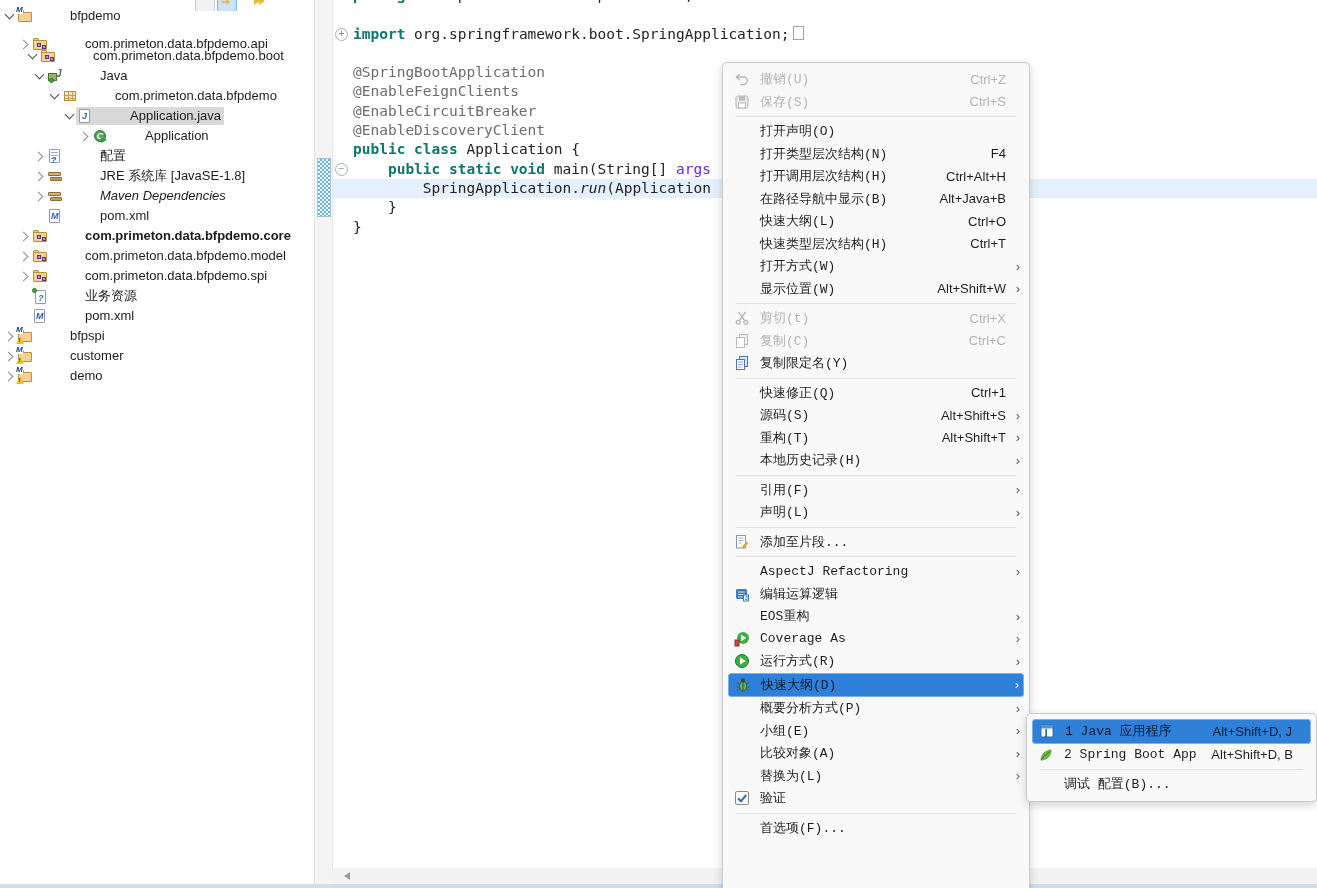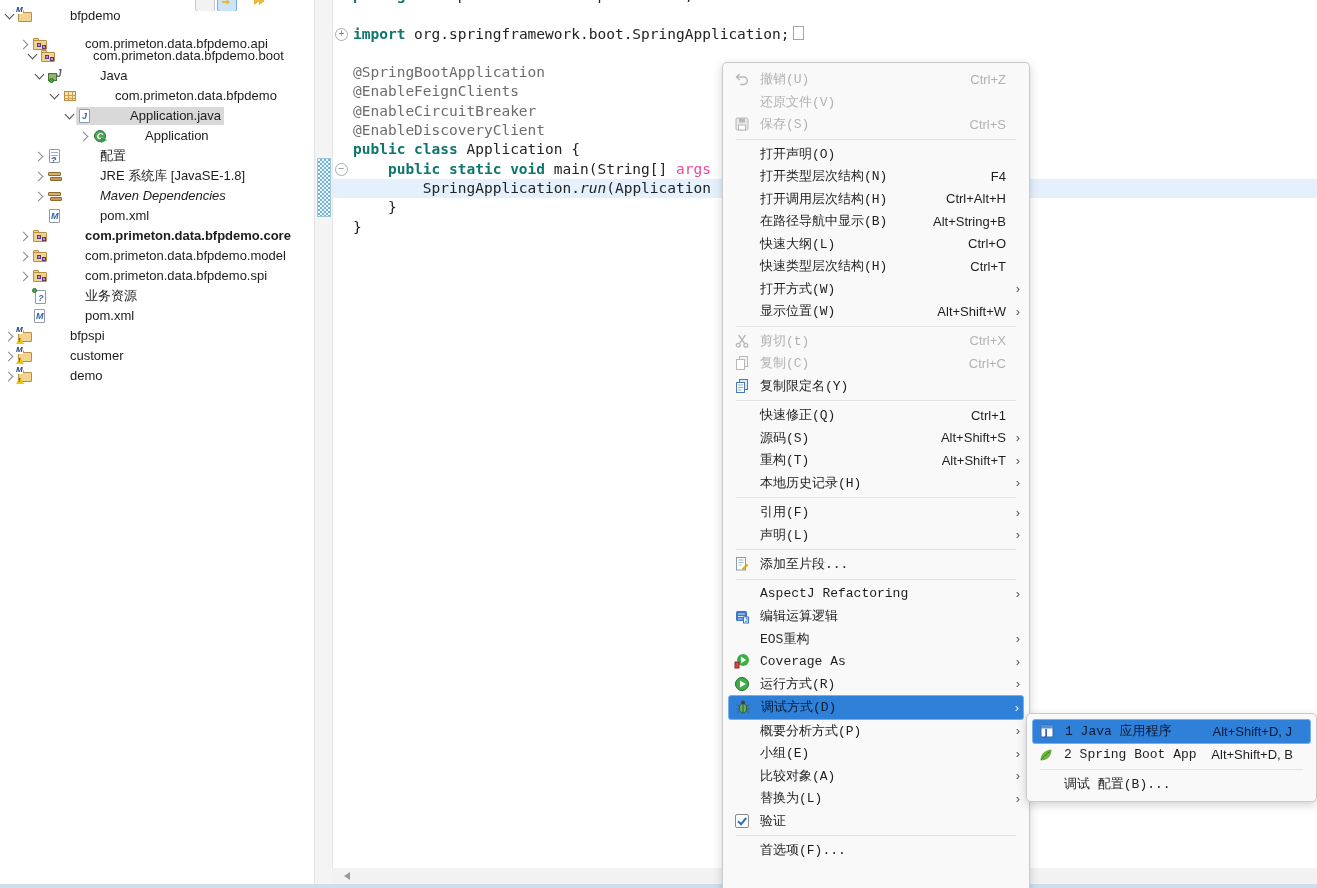--- a/index.html
+++ b/index.html
@@ -64,21 +64,21 @@
   .tbi.collapse:after{content:"";position:absolute;left:3px;top:5px;width:10px;height:8px;background:#e8b93c;clip-path:polygon(0 0,50% 40%,50% 0,100% 40%,100% 60%,50% 100%,50% 60%,0 100%);}
 
   
   #editor{position:absolute;left:332px;top:0;right:0;height:868px;background:#fff;border-left:1px solid #e6e6e6;overflow:hidden;}
   #code{position:absolute;left:0;top:-14px;right:0;font-family:"DejaVu Sans Mono","Liberation Mono",monospace;font-size:14.5px;line-height:19.3px;white-space:pre;}
   .cline{position:relative;height:19.3px;padding-left:20px;color:#232323;}
   .cline.current{background:#e4f1fc;}
   .seg-kw{color:#0f766e;font-weight:bold;}
   .seg-ann{color:#6d6d6d;}
   .seg-plain{color:#232323;}
-  .seg-param{color:#ec4899;}
+  .seg-param{color:#6d28d9;}
   .seg-staticm{font-style:italic;color:#232323;}
   .fold-box{display:inline-block;width:9px;height:12px;border:1px solid #9aa6b0;margin-left:3px;vertical-align:-1px;}
   #fold-ruler{position:absolute;left:0;top:0;width:18px;height:100%;z-index:2;}
   .fold-mark{position:absolute;left:2px;width:11px;height:11px;border:1px solid #a3aeb8;border-radius:50%;background:#fff;color:#7b8590;font-size:10px;line-height:10px;text-align:center;cursor:pointer;}
 
   
   #hscroll{position:absolute;left:332px;right:0;top:868px;height:16px;background:#f2f2f2;}
   #hscroll .larr{position:absolute;left:12px;top:4px;width:0;height:0;border-top:4px solid transparent;border-bottom:4px solid transparent;border-right:6px solid #9a9a9a;}
   #bottom-strip{position:absolute;left:0;right:0;bottom:0;height:4px;background:#cfdeee;}
 
@@ -377,25 +377,20 @@
               <path d="M5.5 3 2.5 6l3 3" fill="none" stroke="#b8b8b8" stroke-width="1.5"></path>
               <path d="M2.8 6h6.7a3.8 3.8 0 0 1 0 7.6H6.2" fill="none" stroke="#b8b8b8" stroke-width="1.5"></path>
             </svg>
           </span>
         </span>
         <span class="mlabel">撤销(U)</span>
         <span class="mshort">Ctrl+Z</span>
         <span class="marrow"></span>
       </div>
       <div class="mrow disabled">
-        <span class="micon"></span>
-        <span class="mlabel">还原文件(V)</span>
-        <span class="marrow"></span>
-      </div>
-      <div class="mrow disabled">
         <span class="micon">
           <span class="ibox">
             <svg width="16" height="16" viewBox="0 0 16 16">
               <rect x="2" y="2" width="12" height="12" rx="1.5" fill="#e8e8e8" stroke="#b8b8b8"></rect>
               <rect x="5" y="2.5" width="6" height="4" fill="#b8b8b8"></rect>
               <rect x="4.5" y="9" width="7" height="5" fill="#fff" stroke="#b8b8b8"></rect>
             </svg>
           </span>
         </span>
         <span class="mlabel">保存(S)</span>
@@ -416,21 +411,21 @@
       </div>
       <div class="mrow">
         <span class="micon"></span>
         <span class="mlabel">打开调用层次结构(H)</span>
         <span class="mshort">Ctrl+Alt+H</span>
         <span class="marrow"></span>
       </div>
       <div class="mrow">
         <span class="micon"></span>
         <span class="mlabel">在路径导航中显示(B)</span>
-        <span class="mshort">Alt+String+B</span>
+        <span class="mshort">Alt+Java+B</span>
         <span class="marrow"></span>
       </div>
       <div class="mrow">
         <span class="micon"></span>
         <span class="mlabel">快速大纲(L)</span>
         <span class="mshort">Ctrl+O</span>
         <span class="marrow"></span>
       </div>
       <div class="mrow">
         <span class="micon"></span>
@@ -593,21 +588,21 @@
         <span class="micon">
           <span class="ibox">
             <svg width="16" height="16" viewBox="0 0 16 16">
               <ellipse cx="8" cy="9.3" rx="3.8" ry="4.7" fill="#66a95f" stroke="#2e5f2a"></ellipse>
               <circle cx="8" cy="3.6" r="2" fill="#3f3f3f"></circle>
               <path d="M4.2 7 1.8 5.5M4 10H1.5M4.3 12l-2.2 1.6M11.8 7l2.4-1.5M12 10h2.5M11.7 12l2.2 1.6" stroke="#555" stroke-width="1"></path>
               <path d="M8 5.5v8" stroke="#2e5f2a" stroke-width="1"></path>
             </svg>
           </span>
         </span>
-        <span class="mlabel">调试方式(D)</span>
+        <span class="mlabel">快速大纲(D)</span>
         <span class="marrow">›</span>
       </div>
       <div class="mrow">
         <span class="micon"></span>
         <span class="mlabel">概要分析方式(P)</span>
         <span class="marrow">›</span>
       </div>
       <div class="mrow">
         <span class="micon"></span>
         <span class="mlabel">小组(E)</span>

